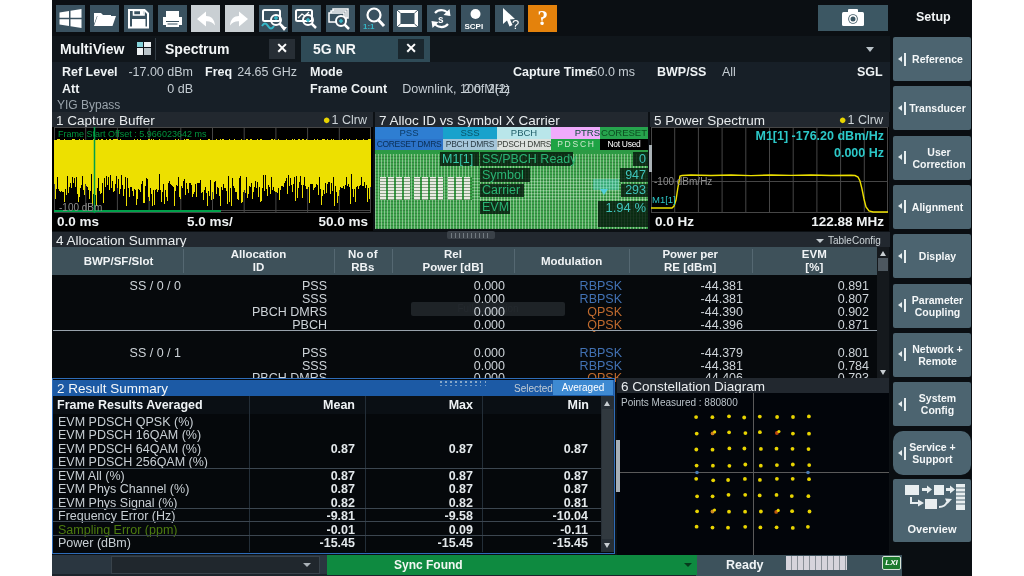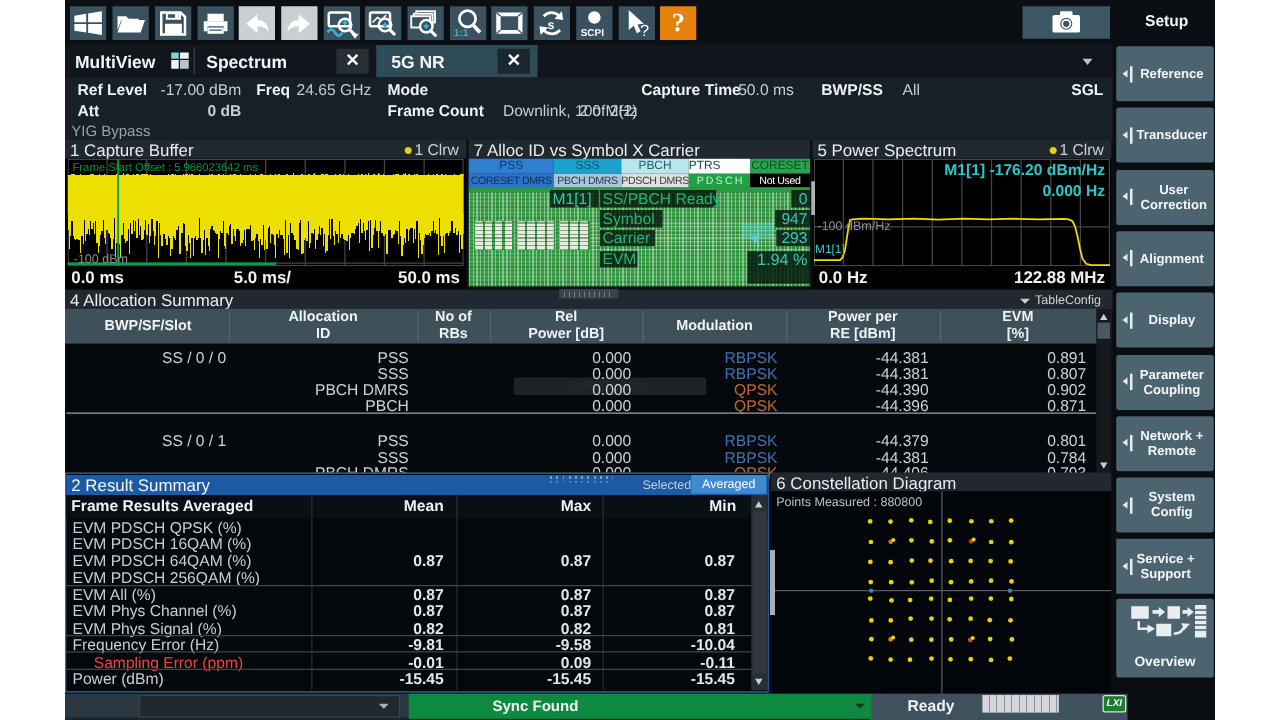--- a/index.html
+++ b/index.html
@@ -105,21 +105,21 @@
 <div class="a" style="left:904px;top:249.7px;width:1.5px;height:13px;background:#e8eef0"></div>
 <div class="a" style="left:893px;top:283.5px;width:78px;height:44px;background:#4c6470;border-radius:2px;display:flex;align-items:center;justify-content:center;text-align:center;color:#f4f7f8;font-size:10.5px;font-weight:bold;line-height:12px;padding-left:11px">Parameter<br>Coupling</div>
 <div class="a" style="left:898px;top:302.0px;width:0;height:0;border-top:3.5px solid transparent;border-bottom:3.5px solid transparent;border-right:4.5px solid #e8eef0"></div>
 <div class="a" style="left:904px;top:299.0px;width:1.5px;height:13px;background:#e8eef0"></div>
 <div class="a" style="left:893px;top:332.8px;width:78px;height:44px;background:#4c6470;border-radius:2px;display:flex;align-items:center;justify-content:center;text-align:center;color:#f4f7f8;font-size:10.5px;font-weight:bold;line-height:12px;padding-left:11px">Network +<br>Remote</div>
 <div class="a" style="left:898px;top:351.3px;width:0;height:0;border-top:3.5px solid transparent;border-bottom:3.5px solid transparent;border-right:4.5px solid #e8eef0"></div>
 <div class="a" style="left:904px;top:348.3px;width:1.5px;height:13px;background:#e8eef0"></div>
 <div class="a" style="left:893px;top:382.1px;width:78px;height:44px;background:#4c6470;border-radius:2px;display:flex;align-items:center;justify-content:center;text-align:center;color:#f4f7f8;font-size:10.5px;font-weight:bold;line-height:12px;padding-left:11px">System<br>Config</div>
 <div class="a" style="left:898px;top:400.6px;width:0;height:0;border-top:3.5px solid transparent;border-bottom:3.5px solid transparent;border-right:4.5px solid #e8eef0"></div>
 <div class="a" style="left:904px;top:397.6px;width:1.5px;height:13px;background:#e8eef0"></div>
-<div class="a" style="left:893px;top:431.4px;width:78px;height:44px;background:#4c6470;border-radius:0;display:flex;align-items:center;justify-content:center;text-align:center;color:#f4f7f8;font-size:10.5px;font-weight:bold;line-height:12px;padding-left:1px">Service +<br>Support</div>
+<div class="a" style="left:893px;top:431.4px;width:78px;height:44px;background:#4c6470;border-radius:10px;display:flex;align-items:center;justify-content:center;text-align:center;color:#f4f7f8;font-size:10.5px;font-weight:bold;line-height:12px;padding-left:1px">Service +<br>Support</div>
 <div class="a" style="left:898px;top:449.9px;width:0;height:0;border-top:3.5px solid transparent;border-bottom:3.5px solid transparent;border-right:4.5px solid #e8eef0"></div>
 <div class="a" style="left:904px;top:446.9px;width:1.5px;height:13px;background:#e8eef0"></div>
 <div class="a" style="left:893px;top:479px;width:78px;height:63px;background:#4c6470;border-radius:2px;text-align:center"><svg width="70" height="40" viewBox="0 0 70 40">
       <rect x="8" y="6" width="14" height="10" fill="#e8eef0"></rect>
       <path fill="#e8eef0" d="M25 9 h5 v-2.5 l5 4 -5 4 V12 h-5 z"></path>
       <rect x="37" y="6" width="10" height="10" fill="#e8eef0"></rect>
       <path fill="#e8eef0" d="M49 9 h4 v-2.5 l5 4 -5 4 V12 h-4 z"></path>
       <rect x="59" y="5" width="9" height="26" fill="#e8eef0"></rect>
       <path d="M59 9 h9 M59 13 h9 M59 17 h9 M59 21 h9 M59 25 h9" stroke="#4c6470" stroke-width="1.2"></path>
       <path d="M14 18 v6 h8" fill="none" stroke="#e8eef0" stroke-width="2"></path>
@@ -149,21 +149,21 @@
 <div class="t" style="left:205px;top:65px;font-size:12.5px;color:#eef2f4;font-weight:bold;line-height:14.5px;">Freq</div>
 <div class="t" style="right:727px;top:65px;font-size:12.5px;color:#c6ced4;font-weight:normal;line-height:14.5px;">24.65 GHz</div>
 <div class="t" style="left:310px;top:65px;font-size:12.5px;color:#eef2f4;font-weight:bold;line-height:14.5px;">Mode</div>
 <div class="t" style="right:514px;top:82px;font-size:12.5px;color:#c6ced4;font-weight:normal;line-height:14.5px;">Downlink, 100 MHz</div>
 <div class="t" style="left:513px;top:65px;font-size:12.5px;color:#eef2f4;font-weight:bold;line-height:14.5px;">Capture Time</div>
 <div class="t" style="right:389px;top:65px;font-size:12.5px;color:#c6ced4;font-weight:normal;line-height:14.5px;">50.0 ms</div>
 <div class="t" style="left:657px;top:65px;font-size:12.5px;color:#eef2f4;font-weight:bold;line-height:14.5px;">BWP/SS</div>
 <div class="t" style="left:722px;top:65px;font-size:12.5px;color:#c6ced4;font-weight:normal;line-height:14.5px;">All</div>
 <div class="t" style="left:857px;top:65px;font-size:12.5px;color:#eef2f4;font-weight:bold;line-height:14.5px;">SGL</div>
 <div class="t" style="left:62px;top:82px;font-size:12.5px;color:#eef2f4;font-weight:bold;line-height:14.5px;">Att</div>
-<div class="t" style="right:831px;top:82px;font-size:12.5px;color:#c6ced4;font-weight:bold;line-height:14.5px;">0 dB</div>
+<div class="t" style="right:831px;top:82px;font-size:12.5px;color:#c6ced4;font-weight:normal;line-height:14.5px;">0 dB</div>
 <div class="t" style="left:310px;top:82px;font-size:12.5px;color:#eef2f4;font-weight:bold;line-height:14.5px;">Frame Count</div>
 <div class="t" style="right:514px;top:82px;font-size:12.5px;color:#c6ced4;font-weight:normal;line-height:14.5px;">2 of 2(2)</div>
 <div class="t" style="left:57px;top:98px;font-size:12px;color:#99a3ab;font-weight:normal;line-height:14px;">YIG Bypass</div>
 <div class="a" style="left:52px;top:112px;width:321px;height:15px;background:#22282f"></div>
 <div class="t" style="left:56px;top:112.5px;font-size:13.5px;color:#e9edef;font-weight:normal;line-height:15.5px;">1 Capture Buffer</div>
 <div class="t" style="right:657px;top:113px;font-size:12.5px;color:#ccd3d7;line-height:14px"><span style="color:#e8d400;font-size:13px">●</span> 1 Clrw</div>
 <div class="a" style="left:52px;top:127px;width:321px;height:104px;background:#000"></div>
 <svg class="a" style="left:54px;top:127px" width="317" height="86">
     <line x1="31.7" y1="0" x2="31.7" y2="86" stroke="#464646" stroke-width="1"></line>
     <line x1="63.4" y1="0" x2="63.4" y2="86" stroke="#464646" stroke-width="1"></line>
@@ -188,21 +188,21 @@
 <div class="t" style="left:187px;top:214px;font-size:13.5px;color:#eff2f3;font-weight:bold;line-height:15.5px;">5.0 ms/</div>
 <div class="t" style="right:656px;top:214px;font-size:13.5px;color:#eff2f3;font-weight:bold;line-height:15.5px;">50.0 ms</div>
 <div class="a" style="left:375px;top:112px;width:273px;height:15px;background:#22282f"></div>
 <div class="t" style="left:379px;top:112.5px;font-size:13.5px;color:#e9edef;font-weight:normal;line-height:15.5px;">7 Alloc ID vs Symbol X Carrier</div>
 <div class="a" style="left:375px;top:127px;width:68px;height:12px;background:#2e7ed2;color:#0c3b66;font-size:9.5px;text-align:center;line-height:12px;overflow:hidden">PSS</div>
 <div class="a" style="left:375px;top:139px;width:68px;height:11px;background:#2b72c8;color:#0a2f55;font-size:8.5px;text-align:center;line-height:11.5px;letter-spacing:-0.3px;white-space:nowrap;overflow:hidden">CORESET DMRS</div>
 <div class="a" style="left:443px;top:127px;width:54px;height:12px;background:#18a2cc;color:#065468;font-size:9.5px;text-align:center;line-height:12px;overflow:hidden">SSS</div>
 <div class="a" style="left:443px;top:139px;width:54px;height:11px;background:#a6c6da;color:#2a3c46;font-size:8.5px;text-align:center;line-height:11.5px;letter-spacing:-0.3px;white-space:nowrap;overflow:hidden">PBCH DMRS</div>
 <div class="a" style="left:497px;top:127px;width:54px;height:12px;background:#b9e6ea;color:#23606a;font-size:9.5px;text-align:center;line-height:12px;overflow:hidden">PBCH</div>
 <div class="a" style="left:497px;top:139px;width:54px;height:11px;background:#dde2de;color:#3a3f3a;font-size:8.5px;text-align:center;line-height:11.5px;letter-spacing:-0.3px;white-space:nowrap;overflow:hidden">PDSCH DMRS</div>
-<div class="a" style="left:551px;top:127px;width:49px;height:12px;background:#ffffff;color:#0a4a38;font-size:9.5px;text-align:left;line-height:12px;overflow:hidden">PTRS</div>
+<div class="a" style="left:551px;top:127px;width:49px;height:12px;background:#f0abfc;color:#0a4a38;font-size:9.5px;text-align:right;line-height:12px;overflow:hidden">PTRS</div>
 <div class="a" style="left:551px;top:139px;width:49px;height:11px;background:#1ea344;color:#cde8cc;font-size:8.5px;text-align:center;line-height:11.5px;letter-spacing:-0.3px;white-space:nowrap;overflow:hidden">P D S C H</div>
 <div class="a" style="left:600px;top:127px;width:48px;height:12px;background:#26a34d;color:#0c4d20;font-size:9.5px;text-align:center;line-height:12px;overflow:hidden">CORESET</div>
 <div class="a" style="left:600px;top:139px;width:48px;height:11px;background:#000000;color:#ffffff;font-size:8.5px;text-align:center;line-height:11.5px;letter-spacing:-0.3px;white-space:nowrap;overflow:hidden">Not Used</div>
 <div class="a" style="left:375px;top:150px;width:273px;height:79px;background:#3da24c;background-image:repeating-linear-gradient(90deg, rgba(228,242,222,0.45) 0px 1px, rgba(0,0,0,0) 1px 3px),repeating-linear-gradient(0deg, rgba(10,60,15,0.26) 0px 1px, rgba(0,0,0,0) 1px 3px)"></div>
 <div class="a" style="left:375px;top:150px;width:273px;height:4px;background:#2c9a44"></div>
 <div class="a" style="left:380px;top:177px;width:30px;height:23px;background-color:#2f9440;background-image:repeating-linear-gradient(0deg, rgba(40,90,40,0.5) 0px 1px, rgba(0,0,0,0) 1px 3px),repeating-linear-gradient(90deg, #e9ebe2 0px 6px, rgba(57,158,71,0.95) 6px 8px)"></div>
 <div class="a" style="left:414px;top:177px;width:29px;height:23px;background-color:#2f9440;background-image:repeating-linear-gradient(0deg, rgba(40,90,40,0.5) 0px 1px, rgba(0,0,0,0) 1px 3px),repeating-linear-gradient(90deg, #e9ebe2 0px 6px, rgba(57,158,71,0.95) 6px 8px)"></div>
 <div class="a" style="left:448px;top:177px;width:24px;height:23px;background-color:#2f9440;background-image:repeating-linear-gradient(0deg, rgba(40,90,40,0.5) 0px 1px, rgba(0,0,0,0) 1px 3px),repeating-linear-gradient(90deg, #e9ebe2 0px 6px, rgba(57,158,71,0.95) 6px 8px)"></div>
 <div class="a" style="left:472px;top:177px;width:176px;height:23px;background-image:repeating-linear-gradient(0deg, rgba(255,255,255,0.22) 0px 1px, rgba(0,0,0,0) 1px 3px)"></div>
 <div class="a" style="left:593px;top:179px;width:26px;height:11px;background:rgba(80,220,230,0.35)"></div>
@@ -335,21 +335,21 @@
 <div class="t" style="right:551px;top:482.25px;font-size:12.5px;color:#e3e8eb;font-weight:bold;line-height:14.5px;">0.87</div>
 <div class="t" style="right:436px;top:482.25px;font-size:12.5px;color:#e3e8eb;font-weight:bold;line-height:14.5px;">0.87</div>
 <div class="t" style="left:58px;top:495.8px;font-size:12.5px;color:#c8cfd4;font-weight:normal;line-height:14.5px;">EVM Phys Signal (%)</div>
 <div class="t" style="right:669px;top:495.8px;font-size:12.5px;color:#e3e8eb;font-weight:bold;line-height:14.5px;">0.82</div>
 <div class="t" style="right:551px;top:495.8px;font-size:12.5px;color:#e3e8eb;font-weight:bold;line-height:14.5px;">0.82</div>
 <div class="t" style="right:436px;top:495.8px;font-size:12.5px;color:#e3e8eb;font-weight:bold;line-height:14.5px;">0.81</div>
 <div class="t" style="left:58px;top:509.35px;font-size:12.5px;color:#c8cfd4;font-weight:normal;line-height:14.5px;">Frequency Error (Hz)</div>
 <div class="t" style="right:669px;top:509.35px;font-size:12.5px;color:#e3e8eb;font-weight:bold;line-height:14.5px;">-9.81</div>
 <div class="t" style="right:551px;top:509.35px;font-size:12.5px;color:#e3e8eb;font-weight:bold;line-height:14.5px;">-9.58</div>
 <div class="t" style="right:436px;top:509.35px;font-size:12.5px;color:#e3e8eb;font-weight:bold;line-height:14.5px;">-10.04</div>
-<div class="t" style="left:58px;top:522.9px;font-size:12.5px;color:#ef4444;font-weight:normal;line-height:14.5px;margin-left:17px;">Sampling Error (ppm)</div>
+<div class="t" style="left:58px;top:522.9px;font-size:12.5px;color:#4d7c0f;font-weight:normal;line-height:14.5px;">Sampling Error (ppm)</div>
 <div class="t" style="right:669px;top:522.9px;font-size:12.5px;color:#e3e8eb;font-weight:bold;line-height:14.5px;">-0.01</div>
 <div class="t" style="right:551px;top:522.9px;font-size:12.5px;color:#e3e8eb;font-weight:bold;line-height:14.5px;text-align:right;">0.09</div>
 <div class="t" style="right:436px;top:522.9px;font-size:12.5px;color:#e3e8eb;font-weight:bold;line-height:14.5px;">-0.11</div>
 <div class="t" style="left:58px;top:536.45px;font-size:12.5px;color:#c8cfd4;font-weight:normal;line-height:14.5px;">Power (dBm)</div>
 <div class="t" style="right:669px;top:536.45px;font-size:12.5px;color:#e3e8eb;font-weight:bold;line-height:14.5px;">-15.45</div>
 <div class="t" style="right:551px;top:536.45px;font-size:12.5px;color:#e3e8eb;font-weight:bold;line-height:14.5px;">-15.45</div>
 <div class="t" style="right:436px;top:536.45px;font-size:12.5px;color:#e3e8eb;font-weight:bold;line-height:14.5px;">-15.45</div>
 <div class="a" style="left:53px;top:467.5px;width:548px;height:1px;background:#3c4650"></div>
 <div class="a" style="left:53px;top:507.9px;width:548px;height:1px;background:#3c4650"></div>
 <div class="a" style="left:53px;top:521.4px;width:548px;height:1px;background:#3c4650"></div>

